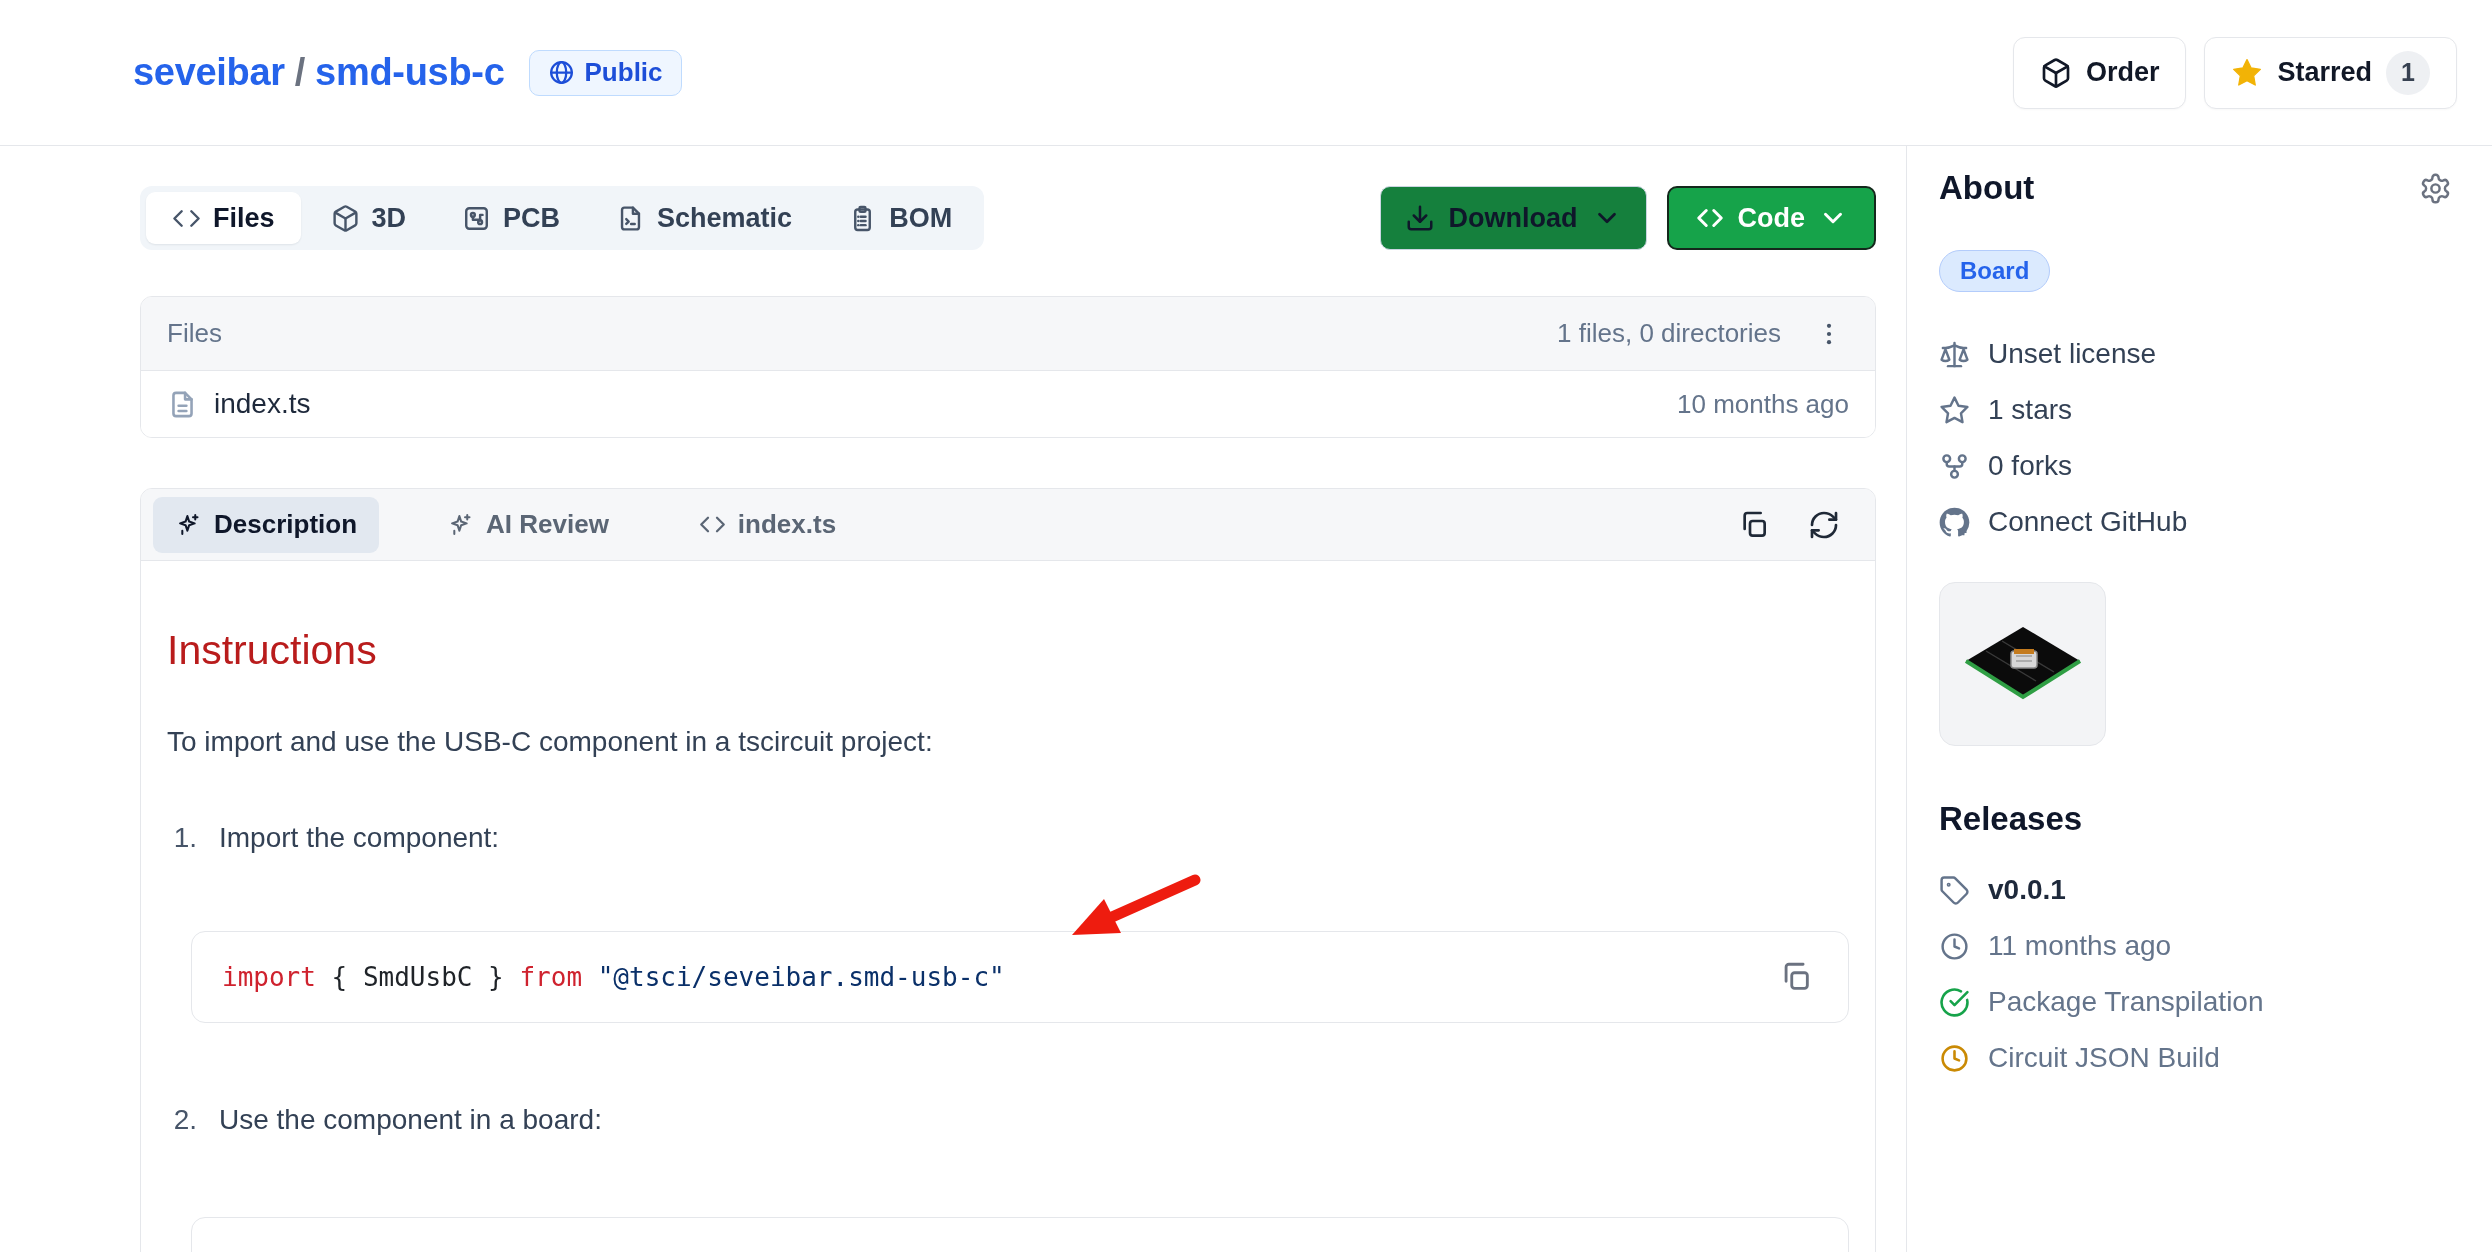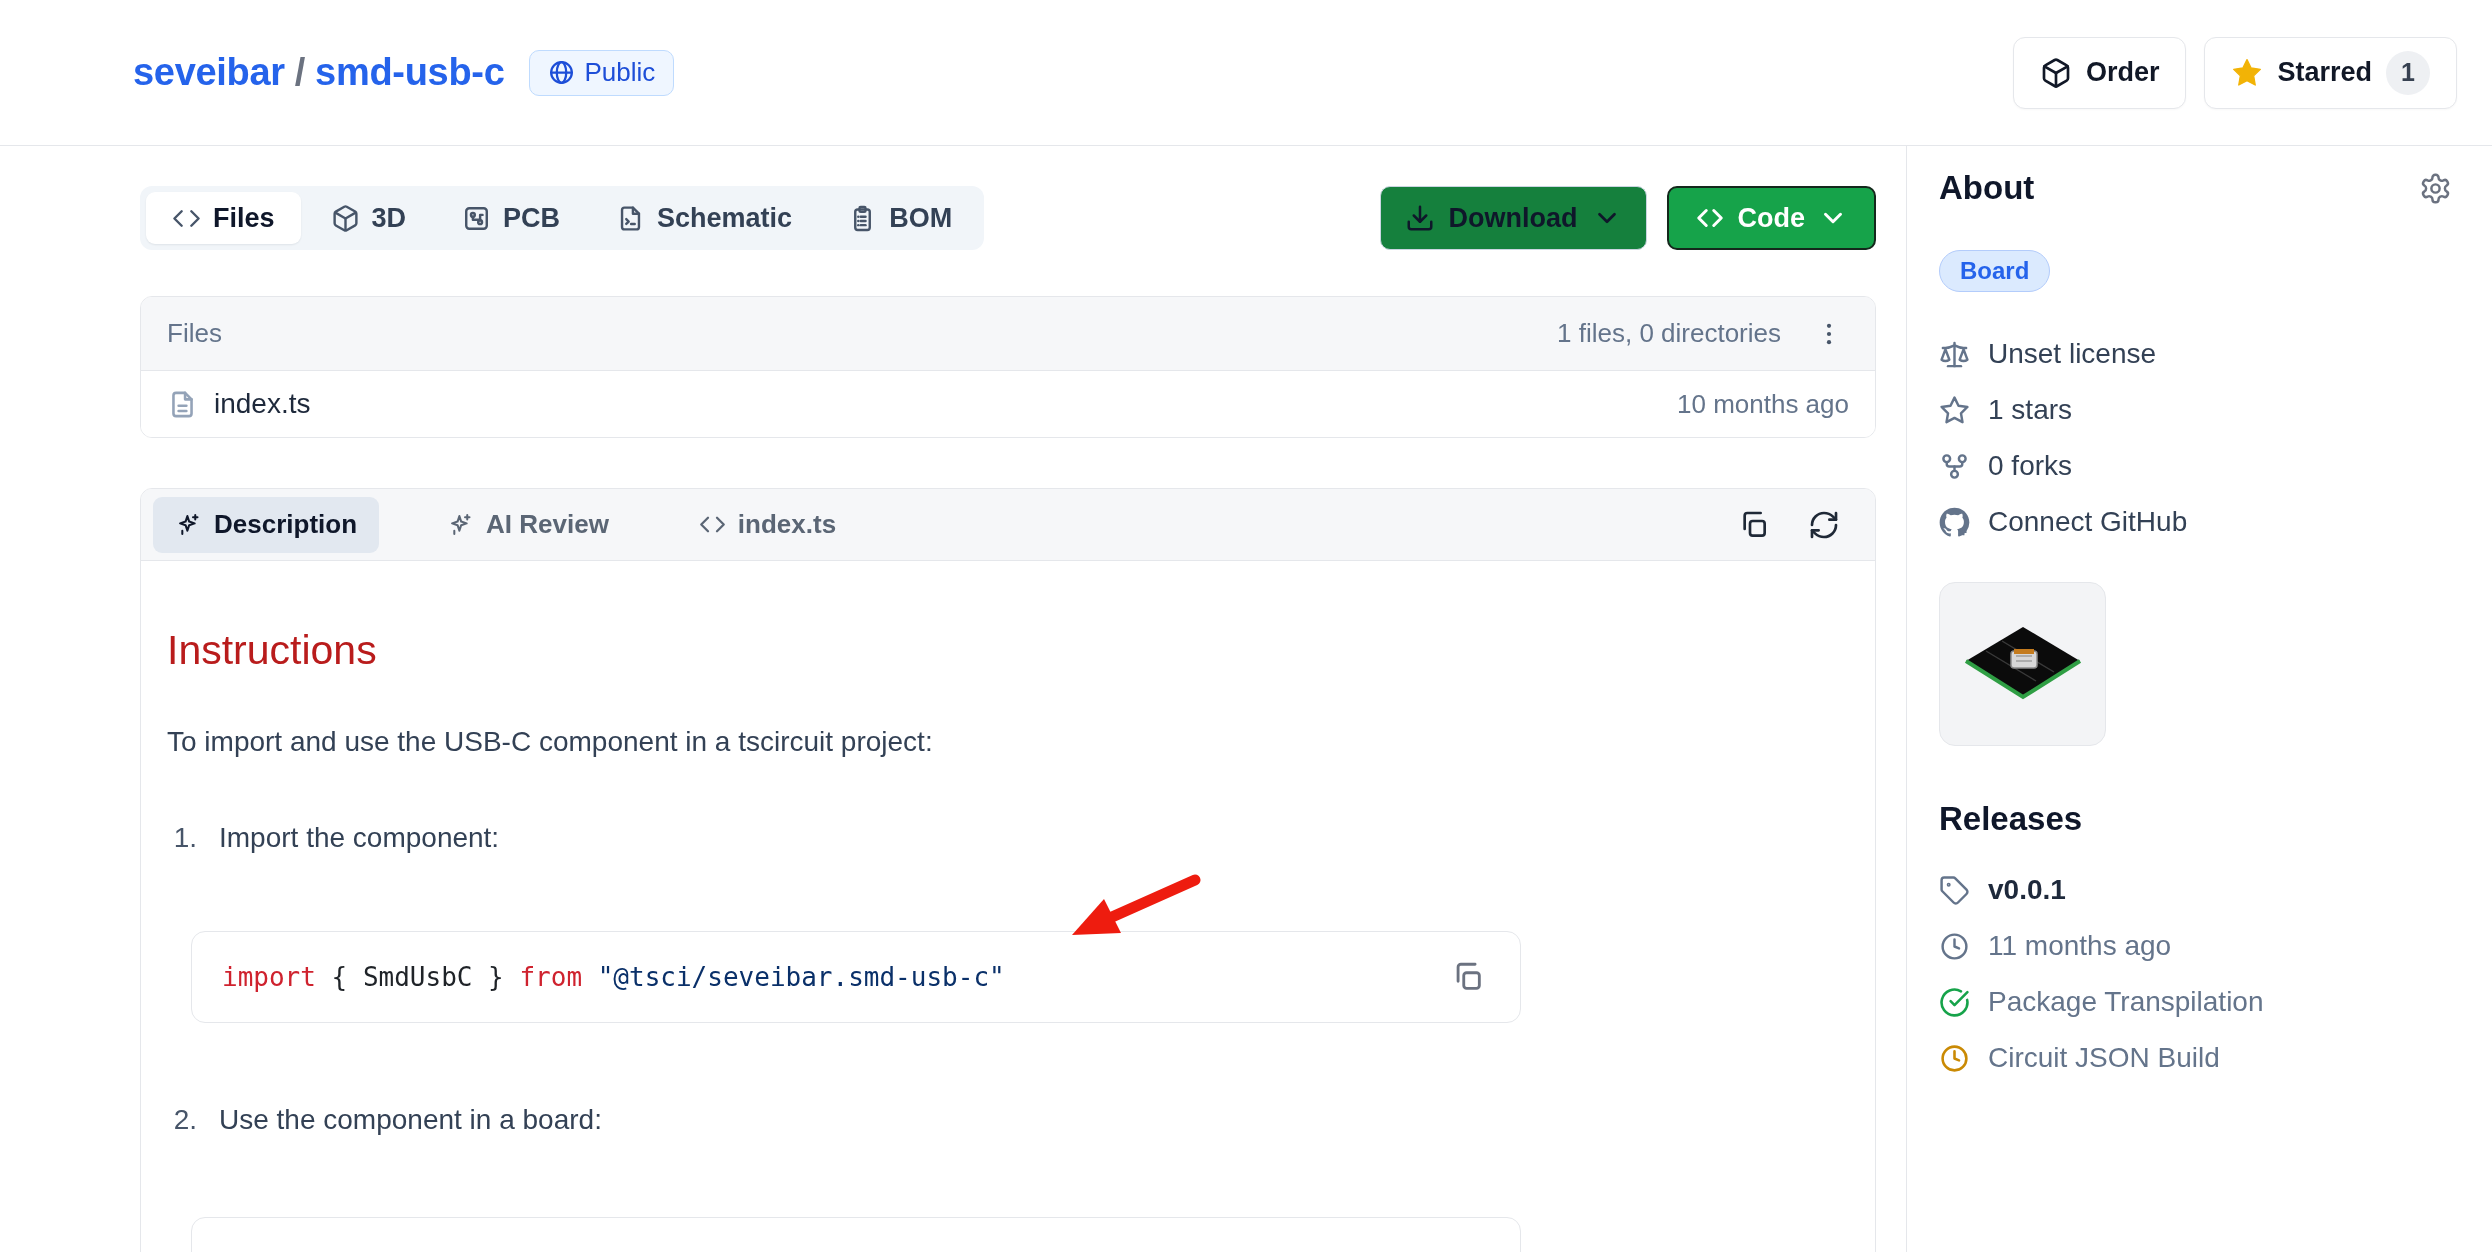--- a/index.html
+++ b/index.html
@@ -9,21 +9,21 @@
 
   
   .topbar { position:absolute; left:0; top:0; width:2492px; height:146px; background:#fff;
             border-bottom:1px solid #e5e7eb; display:flex; align-items:center; justify-content:space-between; }
   .topbar-left { display:flex; align-items:center; margin-left:133px; gap:24px; }
   .repo-title { font-size:38px; font-weight:bold; letter-spacing:-.3px; }
   .repo-title a { color:var(--link_blue); text-decoration:none; cursor:pointer; }
   .repo-slash { color:#6b7280; font-weight:bold; padding:0 10px; }
   .pill-public { display:inline-flex; align-items:center; gap:10px; height:46px; padding:0 18px;
                  border:1px solid #bfdbfe; background:#eff6ff; color:var(--badge_blue);
-                 border-radius:10px; font-size:26px; font-weight:400; }
+                 border-radius:10px; font-size:26px; font-weight:700; }
   .pill-public svg { width:27px; height:27px; stroke:var(--badge_blue); }
   .topbar-right { display:flex; align-items:center; gap:18px; margin-right:35px; }
   .btn-plain { display:inline-flex; align-items:center; gap:14px; height:72px; padding:8px 26px;
                background:#fff; border:1px solid #e5e7eb; border-radius:12px; font-size:27px;
                font-weight:600; color:#111827; cursor:pointer; box-shadow:0 1px 2px rgba(0,0,0,.03); }
   .btn-plain svg { width:32px; height:32px; stroke:#111827; }
   .star-ico { fill:var(--star_gold); stroke:var(--star_gold) !important; }
   .count-pill { display:inline-flex; align-items:center; justify-content:center; min-width:44px; height:44px;
                 border-radius:22px; background:#eef0f3; color:#374151; font-size:25px; font-weight:600; }
 
@@ -74,21 +74,21 @@
   .desc-head-icons { display:flex; align-items:center; gap:28px; }
   .icon-btn { display:flex; align-items:center; justify-content:center; width:42px; height:42px; cursor:pointer; }
   .icon-btn svg { width:32px; height:32px; stroke:#1f2937; }
 
   .desc-body { padding:0 26px; }
   .h-instructions { margin-top:70px; font-size:41px; line-height:38px; font-weight:normal; color:#b91c1c; }
   .p-intro { margin-top:56px; font-size:28px; line-height:34px; color:#334155; }
   .step { margin-top:62px; display:flex; gap:22px; font-size:28px; line-height:34px; color:#334155; }
   .step .num { color:#475569; min-width:30px; text-align:right; }
   .step2 { margin-top:80px; }
-  .code-block { margin-top:76px; margin-left:24px; width:1330px; height:92px; border:1px solid #e5e7eb;
+  .code-block { margin-top:76px; margin-left:24px; width:1658px; height:92px; border:1px solid #e5e7eb;
                 border-radius:14px; background:#fff; display:flex; align-items:center;
                 justify-content:space-between; padding:0 30px; }
   .code-line { font-family:"DejaVu Sans Mono", monospace; font-size:26px; white-space:pre; color:#1f2328; }
   .tok-kw { color:var(--code_red); }
   .tok-str { color:var(--code_navy); }
   .tok-tag { color:var(--code_green); }
   .copy-code { display:flex; align-items:center; justify-content:center; width:44px; height:44px; cursor:pointer; }
   .copy-code svg { width:34px; height:34px; stroke:#6b7280; }
   .code-block-2 { margin-top:80px; height:160px; align-items:flex-start; padding-top:30px; }
 

